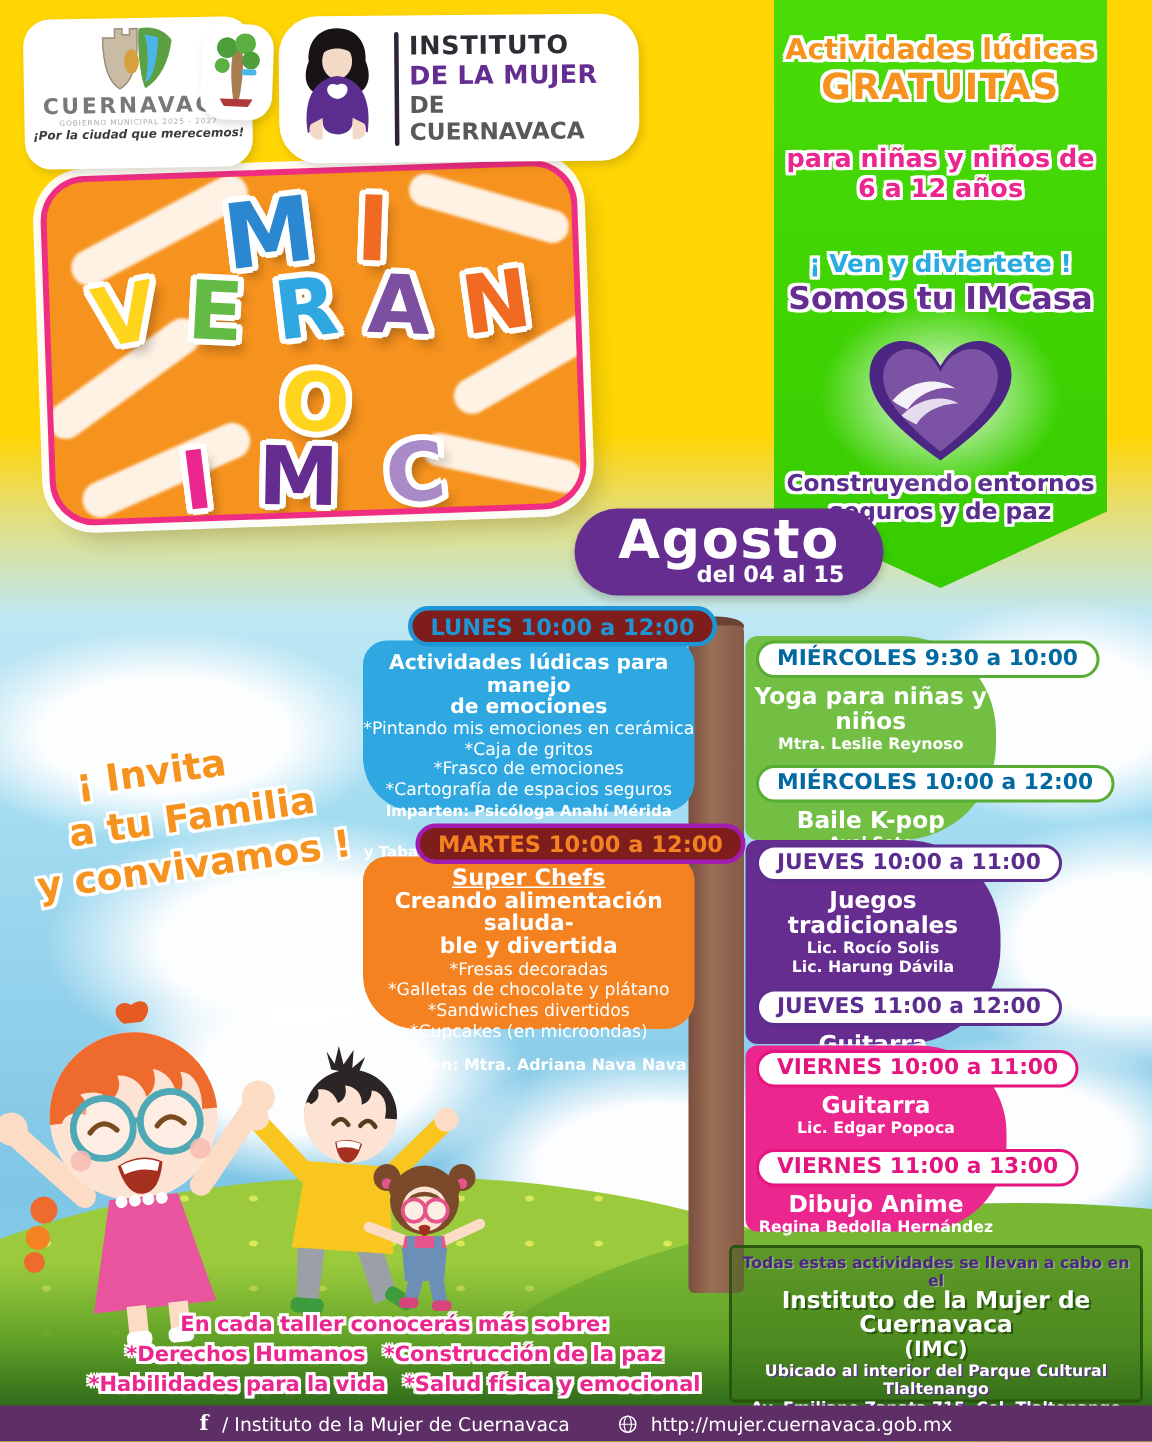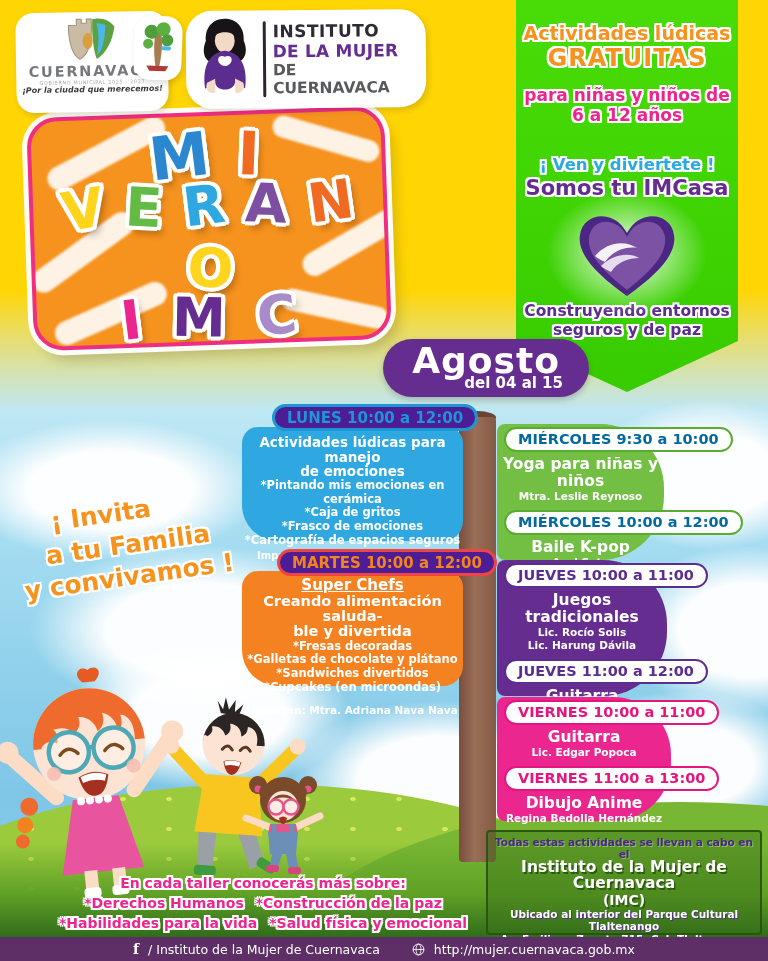--- a/index.html
+++ b/index.html
@@ -34,21 +34,21 @@
   .inst-l1{ font-size:17px; font-weight:bold; color:#2F2A33; letter-spacing:.5px; }
   .inst-l2{ font-size:17px; font-weight:bold; color:#662D91; letter-spacing:.2px; }
   .inst-l3{ font-size:15.5px; font-weight:bold; color:#58595B; }
   
   #ribbon{ position:absolute; left:516px; top:0; width:222px; height:392px; text-align:center;
     background:linear-gradient(180deg,#49DC07,#37CC00);
     clip-path:polygon(0 0,100% 0,100% 87%,50% 100%,0 87%); z-index:2; font-weight:bold; }
   .ol2{ text-shadow:-2px -2px 0 #fff,0 -2px 0 #fff,2px -2px 0 #fff,2px 0 0 #fff,2px 2px 0 #fff,0 2px 0 #fff,-2px 2px 0 #fff,-2px 0 0 #fff; }
   .r-act{ margin-top:22px; font-size:19px; color:#F6921E; }
   .r-free{ font-size:24px; color:#F6921E; letter-spacing:1px; }
-  .r-aud1{ margin-top:13px; font-size:17px; color:#EC268F; }
+  .r-aud1{ margin-top:24px; font-size:17px; color:#EC268F; }
   .r-aud2{ font-size:17px; color:#EC268F; }
   .r-ven{ margin-top:30px; font-size:16.5px; color:#29ABE2; }
   .r-imcasa{ margin-top:2px; font-size:21px; color:#662D91; }
   .r-heart{ position:relative; width:120px; height:98px; margin:4px auto 0; }
   .r-glow{ position:absolute; left:-20px; top:-14px; width:160px; height:126px;
     background:radial-gradient(closest-side, rgba(255,255,255,.95), rgba(255,255,255,0)); }
   .r-motto{ font-size:15.5px; color:#5B2D8E; line-height:1.25; }
   
   #title-card{ position:absolute; left:30px; top:112px; width:358px; height:233px;
     background:#F6921E; border:4px solid #EF2E83; border-radius:30px; transform:rotate(-2deg);
@@ -65,30 +65,30 @@
   
   #month{ position:absolute; left:383px; top:339px; width:206px; height:58px; background:#662D91;
     border-radius:29px; color:#fff; z-index:2; box-shadow:0 3px 6px rgba(0,0,0,.2); }
   .month-name{ text-align:center; font-size:36px; font-weight:bold; margin-top:1px; letter-spacing:1px; }
   .month-range{ position:absolute; right:26px; bottom:5px; font-size:15px; font-weight:bold; }
   
   #invite{ position:absolute; left:4px; top:496px; width:248px; transform:rotate(-8deg);
     color:#F6921E; font-weight:bold; text-align:center; font-size:25px; line-height:1.3; z-index:3; }
   #invite .i1{ margin-right:46px; } #invite .i3{ margin-left:-6px; }
   
-  .pill{ position:absolute; background:#4c1d95; border-radius:15px; font-weight:bold; font-size:15px;
+  .pill{ position:absolute; background:#7f1d1d; border-radius:15px; font-weight:bold; font-size:15px;
     text-align:center; height:27px; line-height:22px; padding:0 12px; white-space:nowrap; z-index:6; }
   .pill.blue{ border:3px solid #1E95D4; color:#1E95D4; }
-  .pill.orange{ border:3px solid #ef4444; color:#F58220; }
+  .pill.orange{ border:3px solid #a21caf; color:#F58220; }
   
   .card-left{ position:absolute; left:242px; width:221px; color:#fff; text-align:center; z-index:5; }
   #card-lunes{ top:427px; height:114px; background:#2FA8E1; border-radius:16px 16px 20px 36px; padding-top:8px; }
   #card-martes{ top:571px; height:115px; background:#F58220; border-radius:16px 16px 20px 36px; padding-top:5px; }
   .cl-title{ font-size:13.5px; font-weight:bold; line-height:1.08; }
-  .cl-item{ font-size:11.5px; font-weight:bold; line-height:1.2; }
+  .cl-item{ font-size:11.5px; font-weight:normal; line-height:1.2; }
   .cl-fac{ font-size:10px; font-weight:bold; line-height:1.14; margin-top:2px; }
   .cm-title{ font-size:15px; font-weight:bold;text-decoration:underline; }
   .cm-sub{ font-size:14.5px; font-weight:bold; line-height:1.05; }
   .cm-fac{ font-size:10.5px; font-weight:bold; margin-top:9px; }
   
   #post{ position:absolute; left:459px; top:417px; width:37px; height:445px; border-radius:4px;
     background:linear-gradient(90deg,#7A4E3C,#9A6F57 42%,#855A46); z-index:4; }
   #post-cap{ position:absolute; left:459px; top:411px; width:37px; height:13px; border-radius:50%;
     background:#6B4334; z-index:4; }
   .sign{ position:absolute; left:497px; color:#fff; text-align:center; display:flex; flex-direction:column; z-index:5; }

